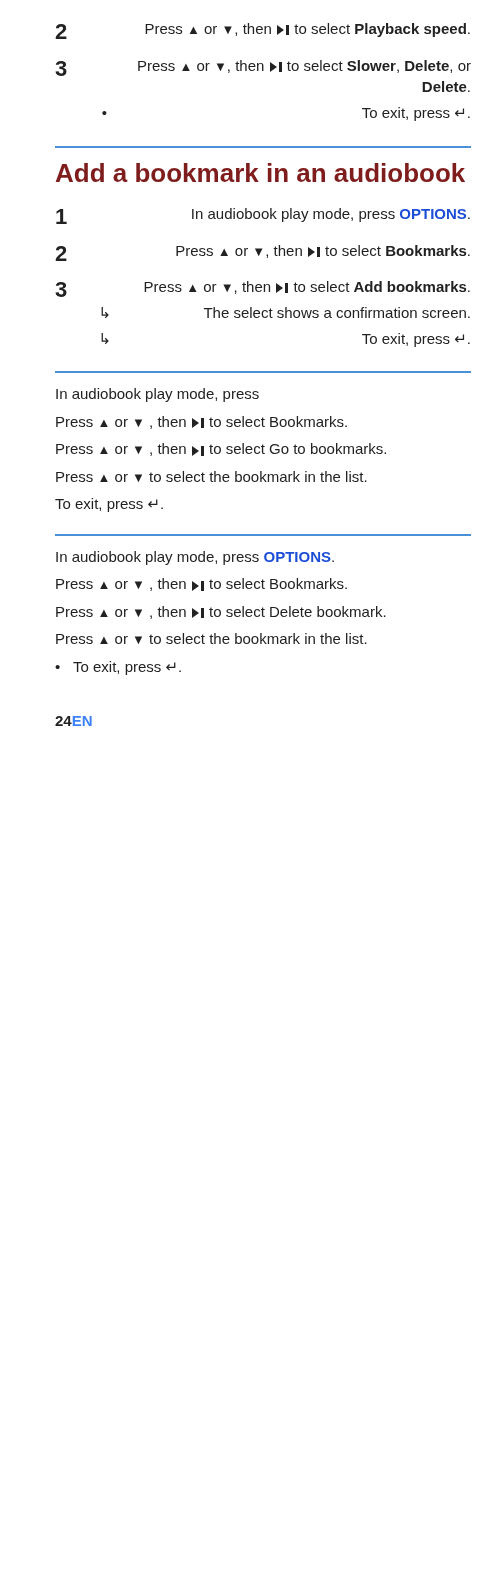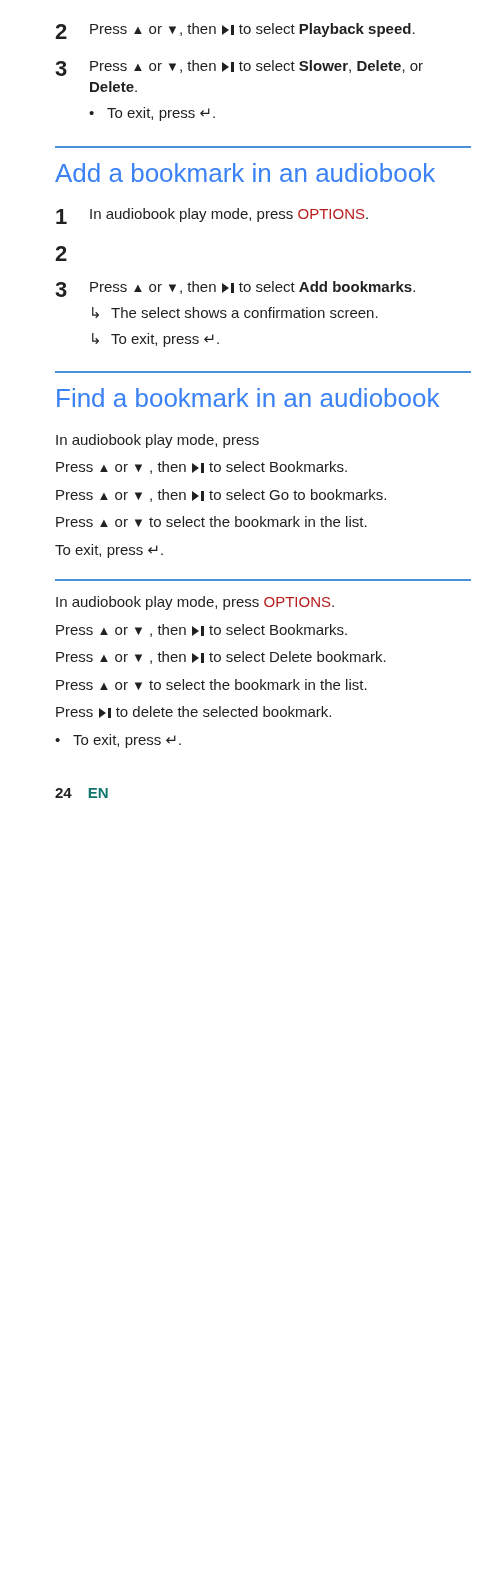--- a/index.html
+++ b/index.html
@@ -26,22 +26,22 @@
     
     .section-divider {
       border: none;
       border-top: 2px solid #4a90d9;
       margin: 18px 0 10px 0;
     }
 
     
     .section-heading {
       font-size: 26px;
-      font-weight: 400;
-      color: #3b82f6;
+      font-weight: 700;
+      color: #7f1d1d;
       line-height: 1.2;
       margin-bottom: 14px;
       margin-top: 2px;
     }
 
     
     .step {
       display: flex;
       margin-bottom: 8px;
       align-items: flex-start;
@@ -53,20 +53,21 @@
       min-width: 28px;
       color: #222;
       line-height: 1.3;
       margin-right: 6px;
     }
 
     .step-text {
       font-size: 15px;
       line-height: 1.45;
       flex: 1;
+      text-align: right;
     }
 
     
     .sub-items {
       margin-top: 4px;
       margin-left: 0;
     }
 
     .sub-item {
       display: flex;
@@ -88,22 +89,22 @@
     }
 
     .sub-item-text {
       font-size: 15px;
       line-height: 1.45;
       flex: 1;
     }
 
     
     .options-text {
-      color: #b91c1c;
-      font-weight: 400;
+      color: #1d4ed8;
+      font-weight: 700;
     }
 
     .bold-text {
       font-weight: 700;
     }
 
     .play-pause-icon {
       display: inline-flex;
       align-items: center;
       vertical-align: middle;
@@ -154,27 +155,26 @@
     .page-footer {
       display: flex;
       align-items: center;
       margin-top: 28px;
       padding-top: 6px;
     }
 
     .page-number {
       font-size: 15px;
       font-weight: 700;
-      margin-right: 16px;
     }
 
     .en-label {
       font-size: 15px;
       font-weight: 700;
-      color: #0f766e;
+      color: #3b82f6;
     }
 
     .top-section {
       margin-bottom: 6px;
     }
 
     .section-block {
       margin-bottom: 2px;
     }
   </style>
@@ -224,20 +224,28 @@
 
     <div class="step">
       <div class="step-number">1</div>
       <div class="step-text">
         In audiobook play mode, press <span class="options-text">OPTIONS</span>.
       </div>
     </div>
 
     <div class="step">
       <div class="step-number">2</div>
+      <div class="step-text">
+        Press <span class="up-arrow">▲</span> or <span class="down-arrow">▼</span>, then
+        <span class="play-pause-icon">
+          <span class="tri"></span>
+          <span class="bar"></span>
+        </span>
+        to select <span class="bold-text">Bookmarks</span>.
+      </div>
     </div>
 
     <div class="step">
       <div class="step-number">3</div>
       <div class="step-text">
         Press <span class="up-arrow">▲</span> or <span class="down-arrow">▼</span>, then
         <span class="play-pause-icon">
           <span class="tri"></span>
           <span class="bar"></span>
         </span>
@@ -252,21 +260,20 @@
             <span class="sub-item-text">To exit, press ↵.</span>
           </div>
         </div>
       </div>
     </div>
   </div>
 
   <hr class="section-divider">
 
   <div class="section-block">
-    <div class="section-heading">Find a bookmark in an audiobook</div>
 
     <div class="body-section">
       <p class="plain-para">In audiobook play mode, press</p>
       <p class="plain-para">
         Press <span class="up-arrow">▲</span> or <span class="down-arrow">▼</span> , then
         <span class="play-pause-icon">
           <span class="tri"></span>
           <span class="bar"></span>
         </span>
         to select Bookmarks.
@@ -305,28 +312,20 @@
       <p class="plain-para">
         Press <span class="up-arrow">▲</span> or <span class="down-arrow">▼</span> , then
         <span class="play-pause-icon">
           <span class="tri"></span>
           <span class="bar"></span>
         </span>
         to select Delete bookmark.
       </p>
       <p class="plain-para">
         Press <span class="up-arrow">▲</span> or <span class="down-arrow">▼</span> to select the bookmark in the list.
-      </p>
-      <p class="plain-para">
-        Press
-        <span class="play-pause-icon">
-          <span class="tri"></span>
-          <span class="bar"></span>
-        </span>
-        to delete the selected bookmark.
       </p>
       <div class="sub-items">
         <div class="sub-item">
           <span class="bullet-dot">•</span>
           <span class="sub-item-text">To exit, press ↵.</span>
         </div>
       </div>
     </div>
   </div>
 

